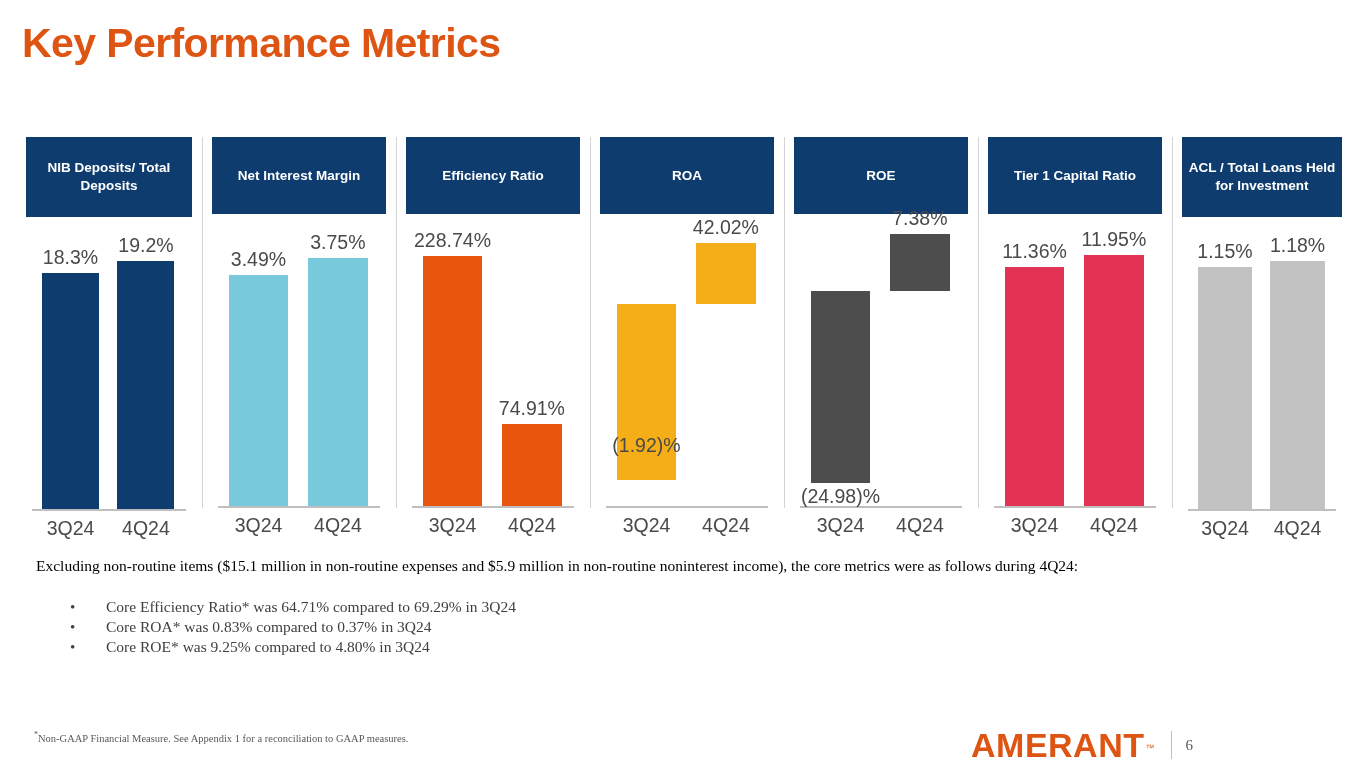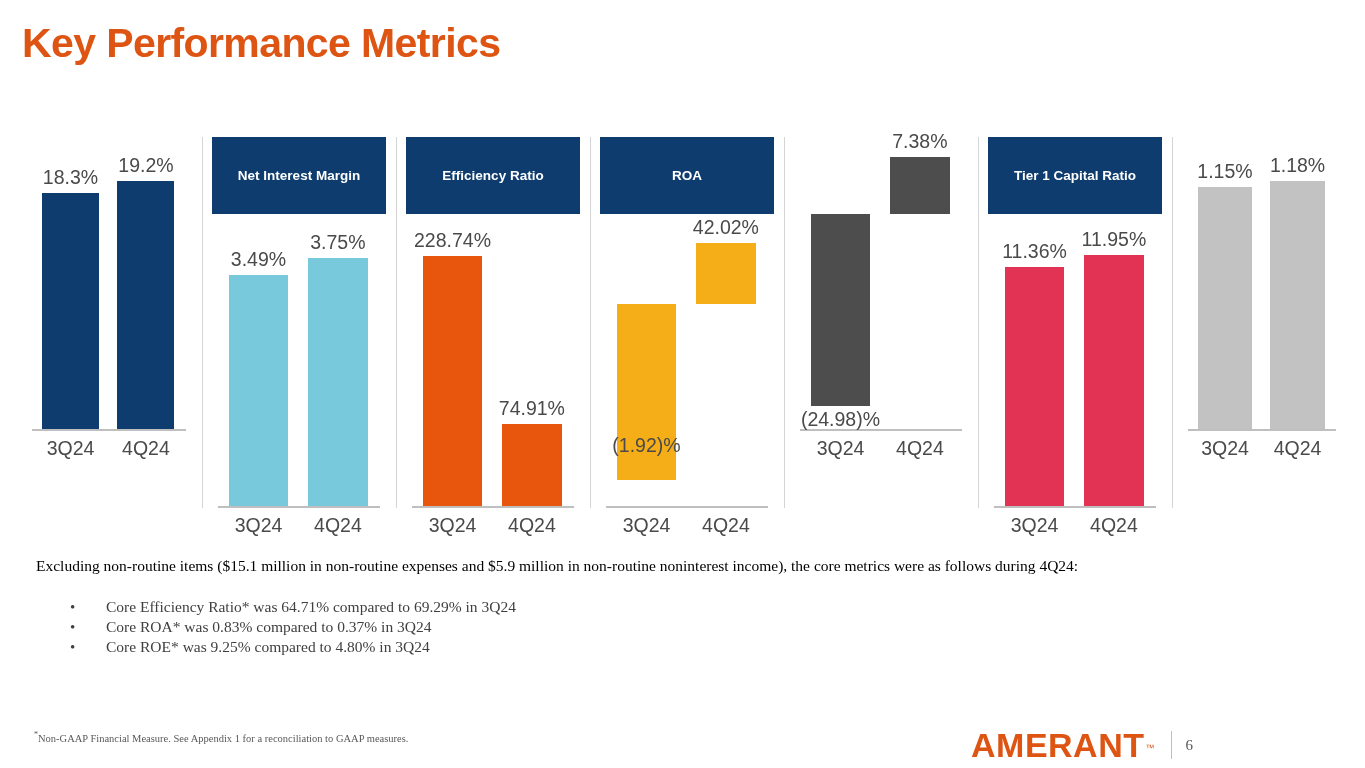--- a/index.html
+++ b/index.html
@@ -154,20 +154,21 @@
 </head>
 <body>
 
 <div class="slide">
 
   <div class="slide-title">Key Performance Metrics</div>
 
   <div class="metrics-band" id="metrics-band">
       <div class="metric-card" style="width: 186px;">
         <div class="card-inner">
+          <div class="card-header h1">NIB Deposits/ Total Deposits</div>
           <div class="chart">
             <div class="plot">
               <div class="axis-line" style="top: 284px;"></div>
               <div class="bar-slot s0" style="top: 0px; height: 284px;">
                 <div class="bar" style="background: rgb(14, 60, 110); height: 236px; top: 48px;"></div>
                 <div class="val-label" style="top: 21px;">18.3%</div>
                 <div class="cat-label" style="top: 292px;">3Q24</div>
               </div>
               <div class="bar-slot s1" style="top: 0px; height: 284px;">
                 <div class="bar" style="background: rgb(14, 60, 110); height: 248px; top: 36px;"></div>
@@ -233,20 +234,21 @@
                 <div class="bar" style="background: rgb(245, 174, 24); height: 61px; top: 21px;"></div>
                 <div class="val-label" style="top: -6px;">42.02%</div>
                 <div class="cat-label" style="top: 292px;">4Q24</div>
               </div>
             </div>
           </div>
         </div>
       </div>
       <div class="metric-card" style="width: 194px;">
         <div class="card-inner">
+          <div class="card-header h2">ROE</div>
           <div class="chart">
             <div class="plot">
               <div class="axis-line" style="top: 284px;"></div>
               <div class="bar-slot s0" style="top: 0px; height: 284px;">
                 <div class="bar" style="background: rgb(77, 77, 77); height: 192px; top: 69px;"></div>
                 <div class="val-label" style="top: 263px;">(24.98)%</div>
                 <div class="cat-label" style="top: 292px;">3Q24</div>
               </div>
               <div class="bar-slot s1" style="top: 0px; height: 284px;">
                 <div class="bar" style="background: rgb(77, 77, 77); height: 57px; top: 12px;"></div>
@@ -272,20 +274,21 @@
                 <div class="bar" style="background: rgb(226, 51, 84); height: 251px; top: 33px;"></div>
                 <div class="val-label" style="top: 6px;">11.95%</div>
                 <div class="cat-label" style="top: 292px;">4Q24</div>
               </div>
             </div>
           </div>
         </div>
       </div>
       <div class="metric-card" style="width: 180px;">
         <div class="card-inner">
+          <div class="card-header h1">ACL / Total Loans Held for Investment</div>
           <div class="chart">
             <div class="plot">
               <div class="axis-line" style="top: 284px;"></div>
               <div class="bar-slot s0" style="top: 0px; height: 284px;">
                 <div class="bar" style="background: rgb(194, 194, 194); height: 242px; top: 42px;"></div>
                 <div class="val-label" style="top: 15px;">1.15%</div>
                 <div class="cat-label" style="top: 292px;">3Q24</div>
               </div>
               <div class="bar-slot s1" style="top: 0px; height: 284px;">
                 <div class="bar" style="background: rgb(194, 194, 194); height: 248px; top: 36px;"></div>

